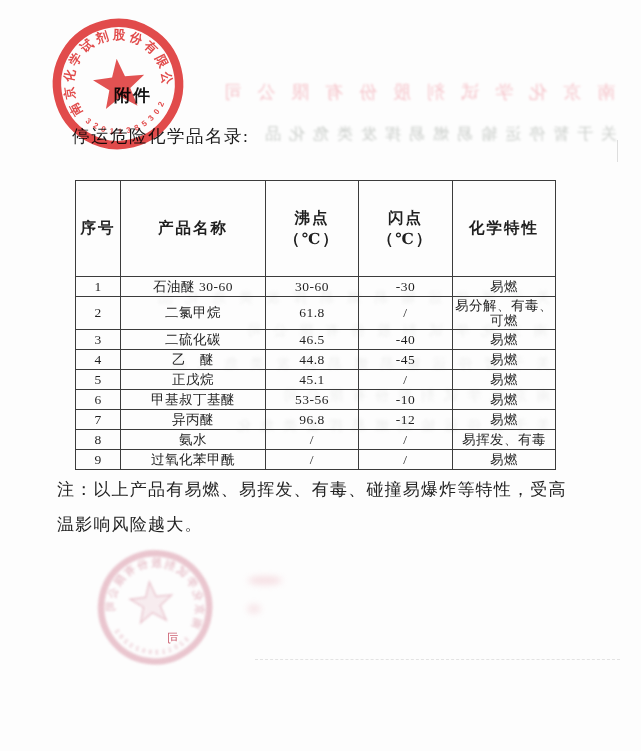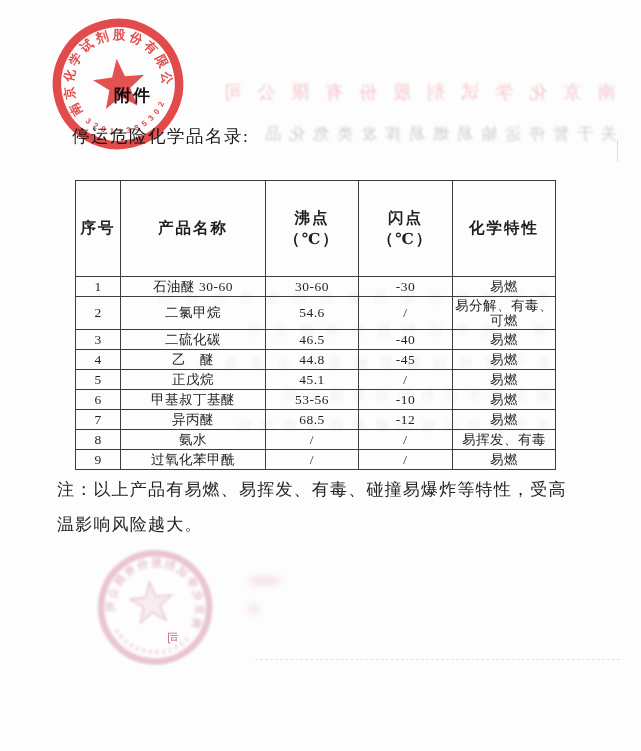--- a/index.html
+++ b/index.html
@@ -135,21 +135,21 @@
     <tr>
       <td>1</td>
       <td>石油醚 30-60</td>
       <td>30-60</td>
       <td>-30</td>
       <td>易燃</td>
     </tr>
     <tr class="tall">
       <td>2</td>
       <td>二氯甲烷</td>
-      <td>54.6</td>
+      <td>61.8</td>
       <td>/</td>
       <td>易分解、有毒、可燃</td>
     </tr>
     <tr>
       <td>3</td>
       <td>二硫化碳</td>
       <td>46.5</td>
       <td>-40</td>
       <td>易燃</td>
     </tr>
@@ -170,21 +170,21 @@
     <tr>
       <td>6</td>
       <td>甲基叔丁基醚</td>
       <td>53-56</td>
       <td>-10</td>
       <td>易燃</td>
     </tr>
     <tr>
       <td>7</td>
       <td>异丙醚</td>
-      <td>68.5</td>
+      <td>96.8</td>
       <td>-12</td>
       <td>易燃</td>
     </tr>
     <tr>
       <td>8</td>
       <td>氨水</td>
       <td>/</td>
       <td>/</td>
       <td>易挥发、有毒</td>
     </tr>

